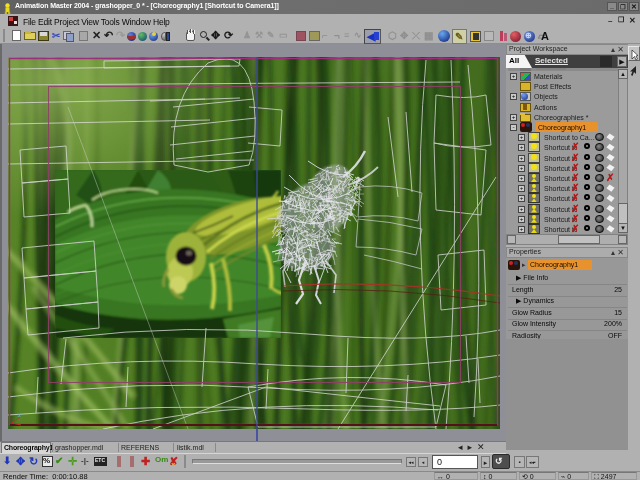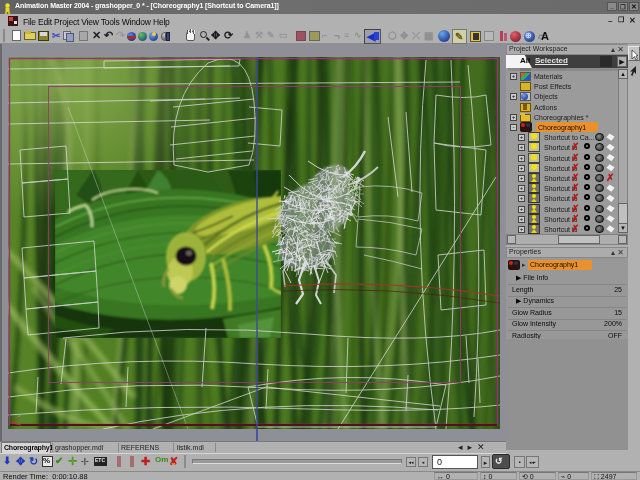--- a/index.html
+++ b/index.html
@@ -978,21 +978,21 @@
 </svg></div>
 <div class="abs" style="left:256px;top:429px;width:2px;height:12px;background:#4a55a0;"></div>
 
 <div class="abs" style="left:506px;top:44px;width:134px;height:436px;background:#b1b1b1;"></div>
 <div class="abs" style="left:506px;top:44px;width:122px;height:11px;background:#acacac;border:1px solid #888;border-right:none;"></div>
 <div class="abs" style="left:509px;top:45px;font:7px 'Liberation Sans',sans-serif;color:#222;">Project Workspace</div>
 <div class="abs" style="left:611px;top:45px;font:8px 'Liberation Sans',sans-serif;color:#333;">▴&nbsp;✕</div>
 
 <div class="abs" style="left:506px;top:55px;width:122px;height:13px;background:#3f3f3f;"></div>
 <div class="abs" style="left:506px;top:55px;width:26px;height:13px;background:#f4f4f4;clip-path:polygon(0 0,72% 0,100% 100%,0 100%);"></div>
-<div class="abs" style="left:520px;top:56px;font:bold 8px 'Liberation Sans',sans-serif;color:#000;">All</div>
+<div class="abs" style="left:509px;top:56px;font:bold 8px 'Liberation Sans',sans-serif;color:#000;">All</div>
 <div class="abs" style="left:535px;top:56px;font:bold 8px 'Liberation Sans',sans-serif;color:#e4e4e4;text-decoration:underline;">Selected</div>
 <div class="abs" style="left:600px;top:56px;width:12px;height:11px;background:#2a2a2a;"></div>
 <div class="abs" style="left:617px;top:56px;width:10px;height:11px;background:#b0b0b0;border:1px solid #666;font:7px/10px 'Liberation Sans',sans-serif;text-align:center;color:#111;">▶</div>
 
 <div class="abs" style="left:506px;top:68px;width:122px;height:166px;background:#9b9b9b;"></div>
 <div class="abs" style="left:508px;top:68px;width:110px;height:3px;background:#8a8a8a;"></div>
 <div class="abs" style="left:520px;top:68px;width:11px;height:3px;background:#777;"></div>
 <div class="abs" style="left:536px;top:68px;width:30px;height:2px;background:#838383;"></div>
 <div style="position:absolute;left:510px;top:73.0px;width:7px;height:7px;background:#c9c9c9;border:1px solid #444;font:6px/6px 'Liberation Mono',monospace;color:#000;text-align:center;">+</div>
 <div style="position:absolute;left:520px;top:72.0px;width:11px;height:9px;background:linear-gradient(135deg,#e85030 30%,#30b050 30% 60%,#3050d0 60%);border:1px solid #555;"></div>

